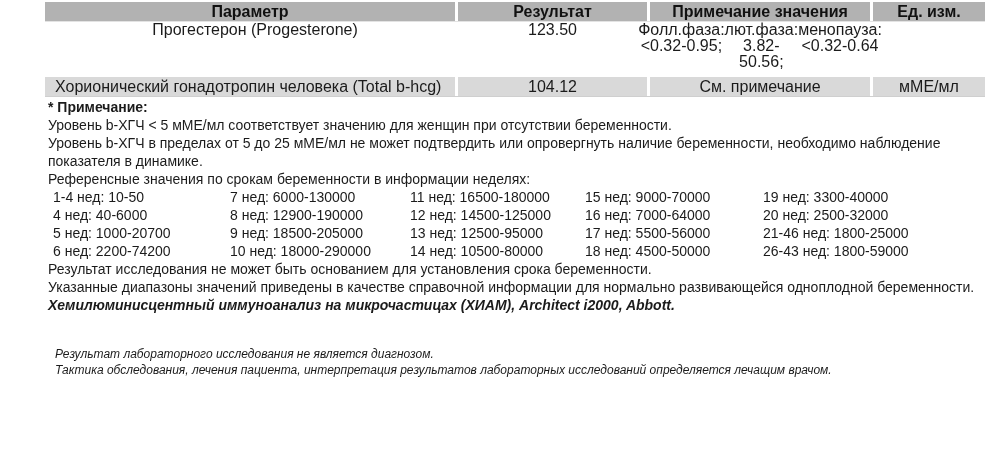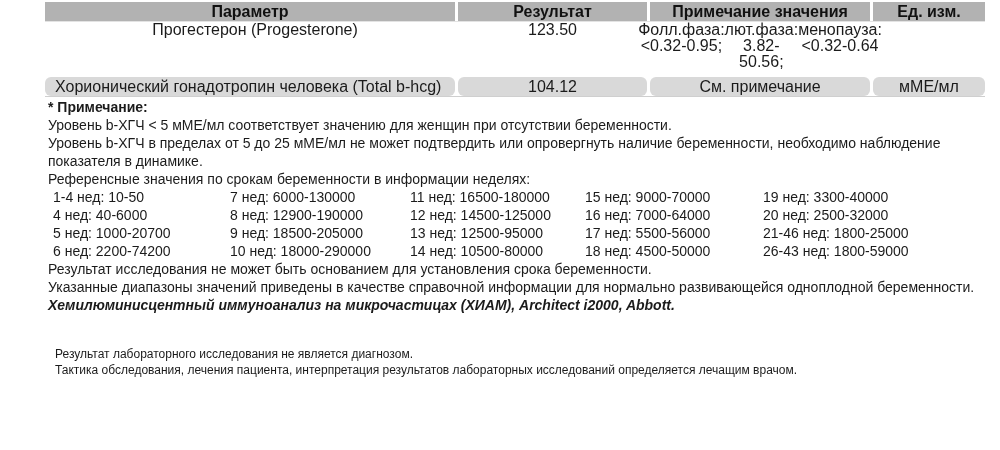--- a/index.html
+++ b/index.html
@@ -59,21 +59,20 @@
   }
 
   .body-row2 {
     border-bottom: 1px solid #cfcfcf;
   }
   .body-row2 .cell {
     background: #d9d9d9;
     height: 19px;
     line-height: 19px;
     text-align: center;
-    border-radius: 6px;
   }
   .body-row2 .cell.param {
     text-align: left;
     padding-left: 10px;
   }
 
   
   .notes {
     position: absolute;
     left: 48px;
@@ -96,20 +95,21 @@
     line-height: 19px;
   }
 
   
   .footer-notes {
     position: absolute;
     left: 55px;
     top: 346px;
     width: 930px;
     font-size: 12px;
+    font-style: italic;
     line-height: 16px;
     color: #1b1b1b;
   }
   .footer-notes p { margin: 0; }
 </style>
 </head>
 <body>
 
 <div class="page">
 

